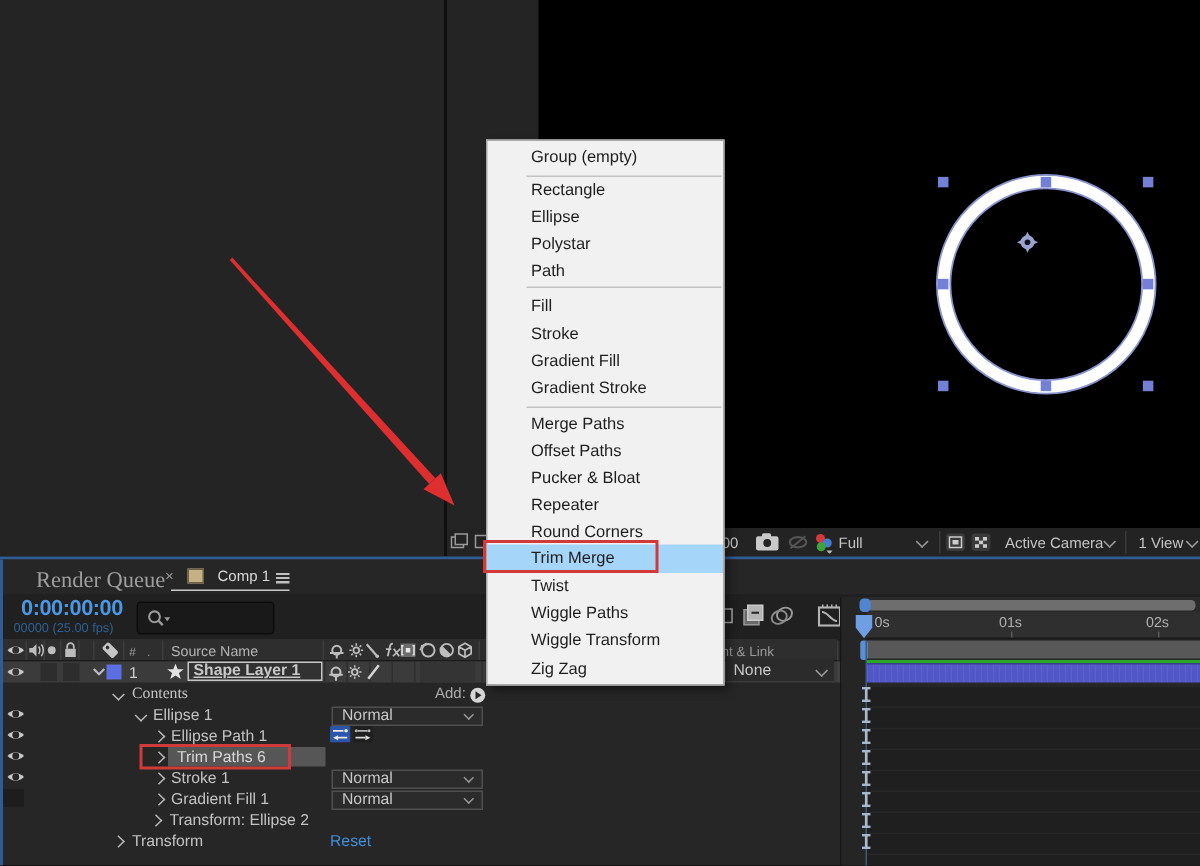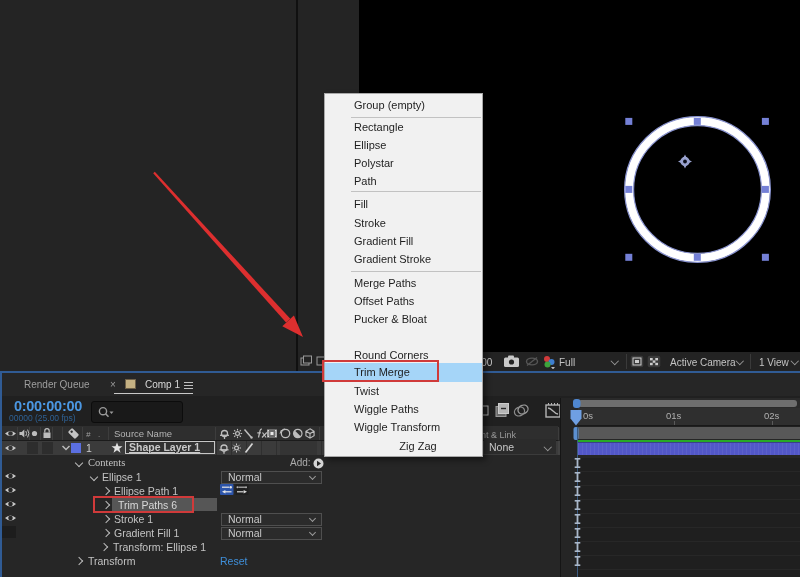--- a/index.html
+++ b/index.html
@@ -77,21 +77,21 @@
     </svg>
     <div class="abs" style="left:372px;top:4.5px;">Active Camera</div>
     <div class="abs chev chev-d" style="left:439px;top:6px;width:4.5px;height:4.5px;border-right:1.2px solid #9a9a9a;border-bottom:1.2px solid #9a9a9a;"></div>
     <div class="abs" style="left:452px;top:2px;width:1px;height:15px;background:#3a3a3a;"></div>
     <div class="abs" style="left:461px;top:4.5px;">1 View</div>
     <div class="abs chev chev-d" style="left:494px;top:6px;width:4.5px;height:4.5px;border-right:1.2px solid #9a9a9a;border-bottom:1.2px solid #9a9a9a;"></div>
   </div>
   <div class="abs" id="timeline">
 
     <div class="abs" style="left:0;top:0;width:800px;height:23px;background:#262626;">
-      <div class="abs" style="left:24px;top:6px;color:#9e9e9e;font-size:10px;">Render Queue</div>
+      <div class="abs" style="left:24px;top:6px;color:#9e9e9e;font-size:15px;font-family:Liberation Serif, serif;">Render Queue</div>
       <div class="abs" style="left:110px;top:6px;color:#9a9a9a;font-size:10px;">×</div>
       <div class="abs" style="left:125px;top:6px;width:11px;height:10px;background:#c5b183;border:1px solid #6e6048;box-sizing:border-box;"></div>
       <div class="abs" style="left:145px;top:6px;color:#d8d8d8;font-size:10px;">Comp 1</div>
       <div class="abs" style="left:184px;top:9px;width:9px;height:7px;background:repeating-linear-gradient(0deg,#c0c0c0 0 1.4px,transparent 1.4px 2.8px);"></div>
       <div class="abs" style="left:114px;top:19.5px;width:79px;height:1.6px;background:#c9c9c9;"></div>
     </div>
 
     <div class="abs" style="left:0;top:23px;width:800px;height:32px;background:#202020;">
       <div class="abs" style="left:14px;top:2px;color:#4b97e2;font-size:14.5px;font-weight:bold;letter-spacing:-0.3px;">0:00:00:00</div>
       <div class="abs" style="left:9px;top:17px;color:#2e6093;font-size:8.5px;">00000 (25.00 fps)</div>
@@ -285,21 +285,21 @@
     <div class="abs row-text" style="left:118px;top:126px;color:#d8d8d8;">Trim Paths 6</div>
 
     <div class="abs chev chev-r" style="left:103px;top:143px;"></div>
     <div class="abs row-text" style="left:114px;top:140px;">Stroke 1</div>
 
     <div class="abs" style="left:2px;top:153px;width:14px;height:12px;background:#1d1d1d;"></div>
     <div class="abs chev chev-r" style="left:103px;top:157px;"></div>
     <div class="abs row-text" style="left:114px;top:154px;">Gradient Fill 1</div>
 
     <div class="abs chev chev-r" style="left:101px;top:171px;"></div>
-    <div class="abs row-text" style="left:113px;top:168px;">Transform: Ellipse 1</div>
+    <div class="abs row-text" style="left:113px;top:168px;">Transform: Ellipse 2</div>
 
     <div class="abs chev chev-r" style="left:76px;top:185px;"></div>
     <div class="abs row-text" style="left:88px;top:182px;">Transform</div>
     <div class="abs" style="left:220px;top:182px;color:#3f8fd9;font-size:10.5px;">Reset</div>
 
     <svg class="abs" style="left:0;top:96px;" width="20" height="100" viewBox="0 0 20 100">
       <g fill="#c9c9c9">
         <path d="M5,7 Q10.5,2 16,7 Q10.5,12 5,7 Z"></path>
         <path d="M5,21 Q10.5,16 16,21 Q10.5,26 5,21 Z"></path>
         <path d="M5,35 Q10.5,30 16,35 Q10.5,40 5,35 Z"></path>
@@ -429,26 +429,27 @@
     <div class="mi" style="top:78px;">Path</div>
     <div class="msep" style="top:97px;"></div>
     <div class="mi" style="top:101px;">Fill</div>
     <div class="mi" style="top:120px;">Stroke</div>
     <div class="mi" style="top:138px;">Gradient Fill</div>
     <div class="mi" style="top:156px;">Gradient Stroke</div>
     <div class="msep" style="top:177px;"></div>
     <div class="mi" style="top:180px;">Merge Paths</div>
     <div class="mi" style="top:198px;">Offset Paths</div>
     <div class="mi" style="top:216px;">Pucker &amp; Bloat</div>
+    <div class="mi" style="top:234px;">Repeater</div>
     <div class="mi" style="top:252px;">Round Corners</div>
     <div class="mi" style="top:269px;height:19px;line-height:19px;background:#a5d5f8;">Trim Merge</div>
     <div class="mi" style="top:288px;">Twist</div>
     <div class="mi" style="top:306px;">Wiggle Paths</div>
     <div class="mi" style="top:324px;">Wiggle Transform</div>
-    <div class="mi" style="top:343px;text-align:center;">Zig Zag</div>
+    <div class="mi" style="top:343px;">Zig Zag</div>
   </div>
 
   <svg class="abs" style="left:0;top:0;z-index:40" width="800" height="577" viewBox="0 0 800 577" pointer-events="none">
     <polygon points="154.8,171.7 153.2,173.3 286.1,322.6 290.3,318.8" fill="#dd2f2f"></polygon>
     <polygon points="303,337 282.3,326.2 293.9,315.5" fill="#dd2f2f"></polygon>
   </svg>
 
   <div class="redbox" style="left:322px;top:360px;width:113px;height:18px;"></div>
   <div class="redbox" style="left:93px;top:496px;width:97px;height:12.5px;"></div>
 

